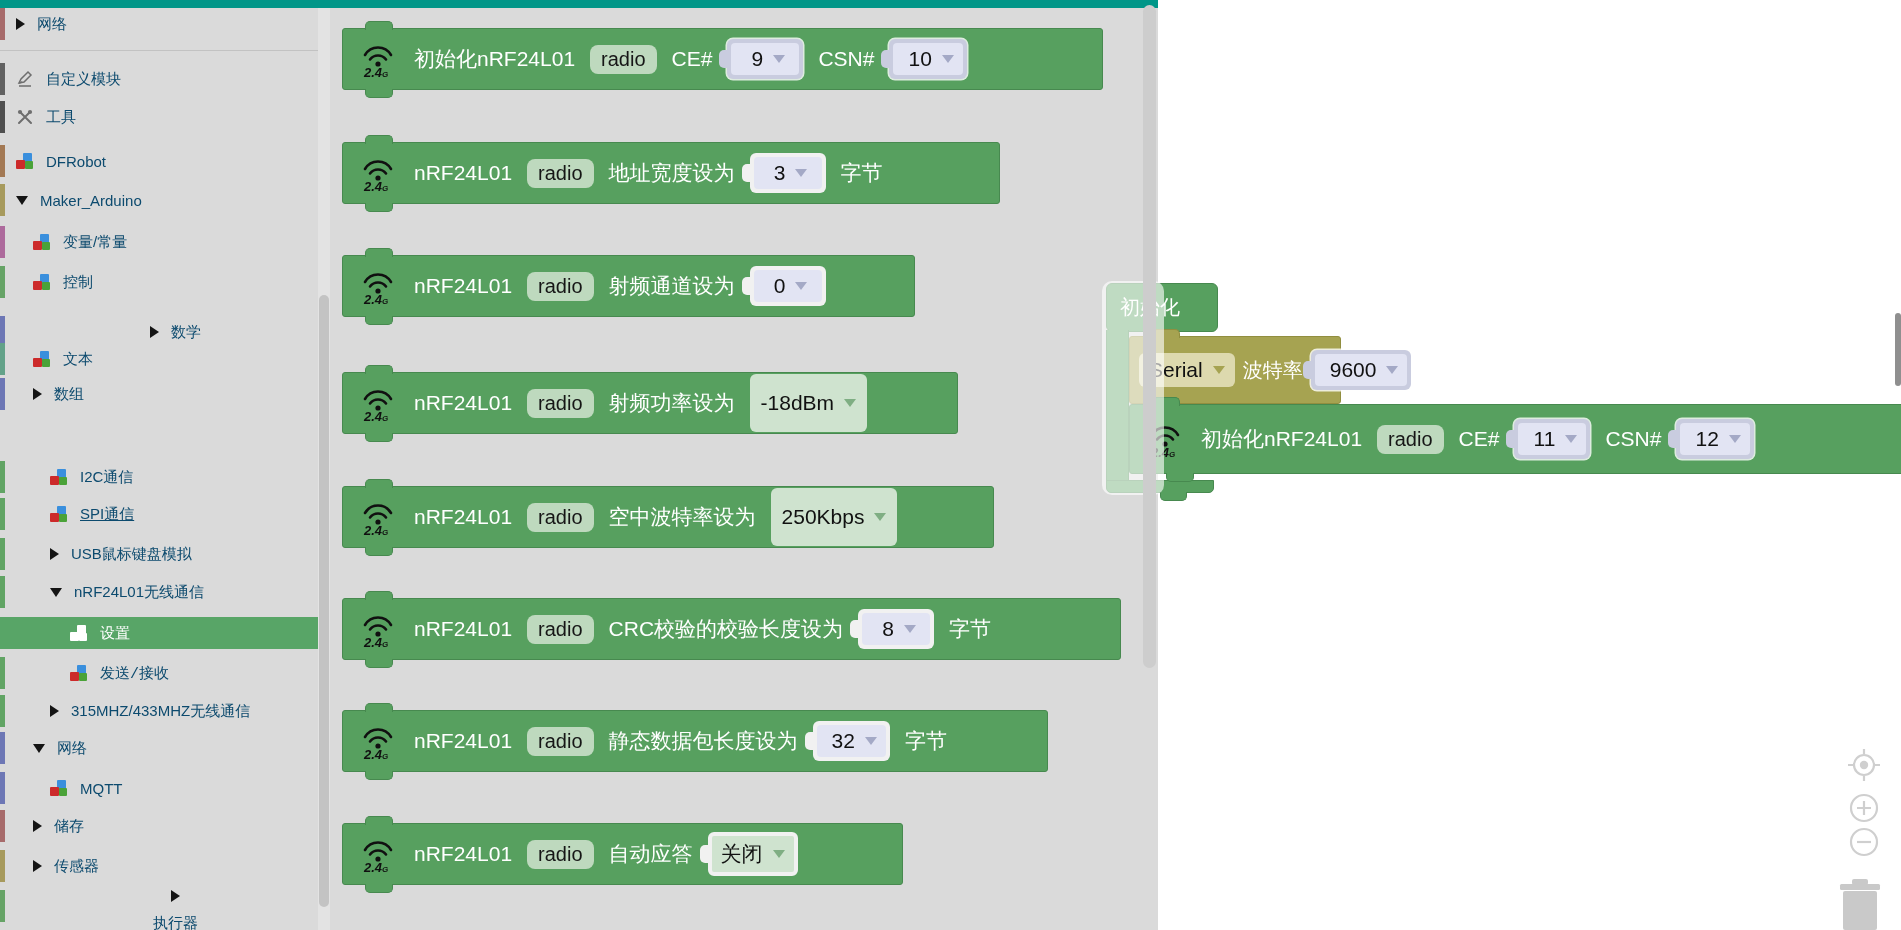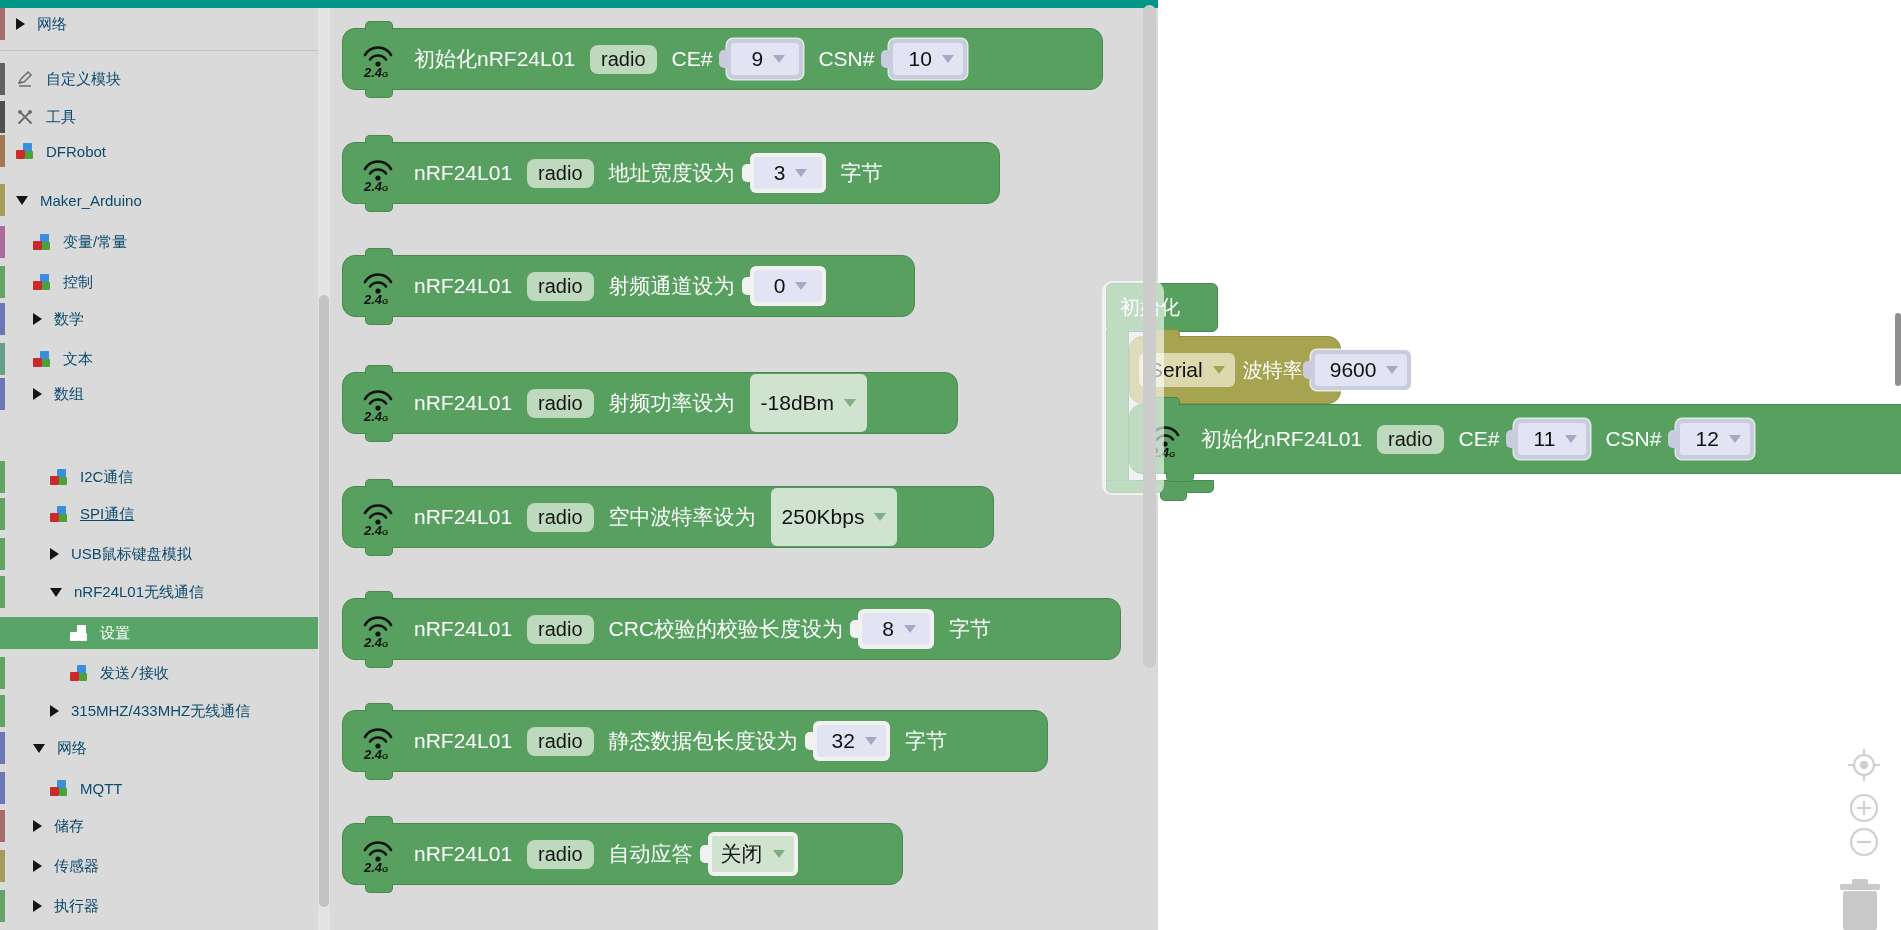--- a/index.html
+++ b/index.html
@@ -29,21 +29,21 @@
   .blocks-ico .b3{position:absolute;left:9px;top:8px;width:8px;height:8px;background:#4aa238;border-radius:1px;}
   .srow.sel .blocks-ico .b1,.srow.sel .blocks-ico .b2,.srow.sel .blocks-ico .b3{background:#ffffff;}
   .gicon{flex:0 0 auto;display:flex;align-items:center;}
   
   .side-sb{position:absolute;left:318px;top:8px;width:12px;height:922px;background:#e3e3e3;}
   .side-sb .thumb{position:absolute;left:1px;top:287px;width:10px;height:612px;background:#c3c3c3;border-radius:5px;}
   
   .flyout{position:absolute;left:330px;top:8px;width:828px;height:922px;background:#dadada;}
   .fly-sb-thumb{position:absolute;left:1143px;top:5px;width:13px;height:663px;background:#cdcdcd;border-radius:7px;z-index:8;}
   
-  .blk{position:absolute;background:#57a05f;border:1px solid #47894f;border-radius:13px;
+  .blk{position:absolute;background:#57a05f;border:1px solid #47894f;border-radius:3px;
        display:flex;align-items:center;gap:15px;padding:0 14px;height:62px;box-sizing:border-box;
        color:#fff;font-size:21px;white-space:nowrap;cursor:grab;}
   .blk::before{content:"";position:absolute;top:-8px;left:22px;width:26px;height:8px;
        background:inherit;border:1px solid #47894f;border-bottom:none;border-radius:5px 5px 0 0;}
   .blk::after{content:"";position:absolute;bottom:-9px;left:22px;width:26px;height:8px;
        background:inherit;border:1px solid #47894f;border-top:none;border-radius:0 0 5px 5px;}
   .blk.olive{background:#a6a351;border-color:#918e3f;}
   .blk.olive::before,.blk.olive::after{border-color:#918e3f;}
   .blk.ws-init::after{left:36px;}
   .blk-label{flex:0 0 auto;}
@@ -113,21 +113,21 @@
     <div class="srow lv0" style="top: 55px;">
       <span class="bar" style="background: rgb(97, 97, 97);"></span>
       <span class="gicon">
         <svg width="18" height="18" viewBox="0 0 18 18">
           <path d="M3 13 L5 9 L12 2 L15 5 L8 12 Z" stroke="#6e6e6e" fill="none" stroke-width="1.5"></path>
           <path d="M3 16 H15 M3 13 L6 12" stroke="#6e6e6e" stroke-width="1.4"></path>
         </svg>
       </span>
       <span class="slabel">自定义模块</span>
     </div>
-    <div class="srow lv0" style="top: 127px;">
+    <div class="srow lv0" style="top: 137px;">
       <span class="bar" style="background: rgb(163, 121, 84);"></span>
       <span class="blocks-ico">
         <span class="b1"></span>
         <span class="b2"></span>
         <span class="b3"></span>
       </span>
       <span class="slabel">DFRobot</span>
     </div>
     <div class="srow lv0" style="top: 176px;">
       <span class="bar" style="background: rgb(167, 154, 93);"></span>
@@ -145,21 +145,21 @@
     </div>
     <div class="srow lv1" style="top: 258px;">
       <span class="bar" style="background: rgb(102, 163, 102);"></span>
       <span class="blocks-ico">
         <span class="b1"></span>
         <span class="b2"></span>
         <span class="b3"></span>
       </span>
       <span class="slabel">控制</span>
     </div>
-    <div class="srow lv1" style="top: 295px;">
+    <div class="srow lv1" style="top: 308px; justify-content: center;">
       <span class="bar" style="background: rgb(109, 119, 181);"></span>
       <span class="tri-r"></span>
       <span class="slabel">数学</span>
     </div>
     <div class="srow lv1" style="top: 335px;">
       <span class="bar" style="background: rgb(99, 162, 137);"></span>
       <span class="blocks-ico">
         <span class="b1"></span>
         <span class="b2"></span>
         <span class="b3"></span>
@@ -238,21 +238,21 @@
     <div class="srow lv1" style="top: 802px;">
       <span class="bar" style="background: rgb(167, 107, 107);"></span>
       <span class="tri-r"></span>
       <span class="slabel">储存</span>
     </div>
     <div class="srow lv1" style="top: 842px;">
       <span class="bar" style="background: rgb(167, 154, 93);"></span>
       <span class="tri-r"></span>
       <span class="slabel">传感器</span>
     </div>
-    <div class="srow lv1" style="top: 882px;">
+    <div class="srow lv1" style="top: 882px; flex-direction: column;">
       <span class="bar" style="background: rgb(102, 163, 102);"></span>
       <span class="tri-r"></span>
       <span class="slabel">执行器</span>
     </div>
   </div>
 <div class="side-sb">
   <div class="thumb"></div>
 </div>
 
 <div class="flyout" id="flyout">

